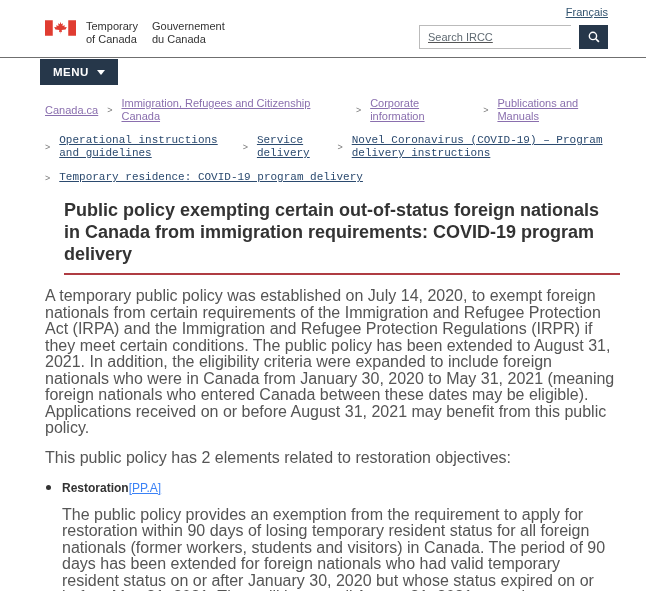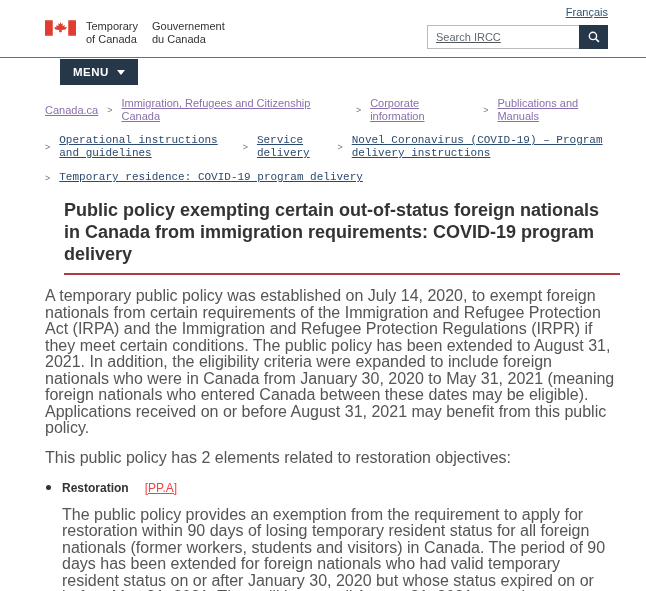--- a/index.html
+++ b/index.html
@@ -13,30 +13,30 @@
   
   .header { display:flex; justify-content:space-between; align-items:flex-start;
             padding:6px 38px 8px 45px; }
   .fip { display:flex; align-items:flex-start; gap:10px; margin-top:14px; }
   .flag { width:31px; height:16px; display:inline-block; }
   .wordmarks { display:flex; gap:14px; }
   .wordmark { font-size:11px; line-height:13px; color:#333; }
   .wordmark span { display:block; }
   .right-col { display:flex; flex-direction:column; align-items:flex-end; gap:7px;text-decoration:underline; }
   .lang-link { font-size:11px; color:#31536f; }
-  .search { display:flex; align-items:flex-start; }
+  .search { display:flex; align-items:flex-start;gap:8px; }
   .search input { width:152px; height:24px; border:1px solid #bbb; border-right:none;
                   padding:0 8px; font-size:11px; font-family:"Liberation Sans",sans-serif; color:#333; }
   .search input::placeholder { color:#5f6a72; }
   .search button { width:29px; height:24px; background:#26374A; border:1px solid #26374A;
                    display:flex; align-items:center; justify-content:center; cursor:pointer; }
 
   
   .header-rule { border-top:1px solid #6f6f6f; width:646px; }
-  .menu-bar { padding-left:60px; }
+  .menu-bar { padding-left:40px; }
   .menu-btn { display:inline-flex; align-items:center; gap:8px; background:#26374A;
               color:#fff; border:1px solid #26374A; font-family:"Liberation Sans",sans-serif;
               font-size:11.5px; font-weight:bold; letter-spacing:0.5px;
               padding:6px 12px; margin-top:1px; cursor:pointer; }
   .chev { width:0; height:0; border-left:4px solid transparent; border-right:4px solid transparent;
           border-top:5px solid #fff; display:inline-block; }
 
   
   .breadcrumb { padding:12px 26px 0 45px; }
   .crumb-row { display:flex; align-items:center; gap:9px; margin-bottom:11px; flex-wrap:nowrap; }
@@ -48,21 +48,21 @@
   
   .content { padding:0 26px 0 45px; }
   .page-title { margin-top:15px; font-size:18px; line-height:22px; font-weight:bold; color:#333;
                 padding-bottom:8px; border-bottom:2px solid #af3c43;margin-left:19px; }
   .body-text { font-size:16px; line-height:16.5px; color:#555; }
   .content > p.body-text { margin-top:13px; }
   ul.elements { margin:12px 0 0 17px; list-style:disc; color:#333; }
   ul.elements li { margin-bottom:12px; }
   .li-head { font-size:12px; line-height:16.5px; }
   .li-head strong { color:#333; font-weight:bold; }
-  .li-head .tag { color:#ef4444; margin-left:16px;text-decoration:underline; }
+  .li-head .tag { color:#3b82f6; margin-left:0;text-decoration:underline; }
   ul.elements li p { margin-top:10px; margin-bottom:14px; }
 </style>
 </head>
 <body>
 
 <header class="header">
   <div class="fip">
     <span class="flag">
       <svg viewBox="0 0 64 32" width="31" height="16" xmlns="http://www.w3.org/2000/svg">
         <rect x="0" y="0" width="16" height="32" fill="#e03c31"></rect>

